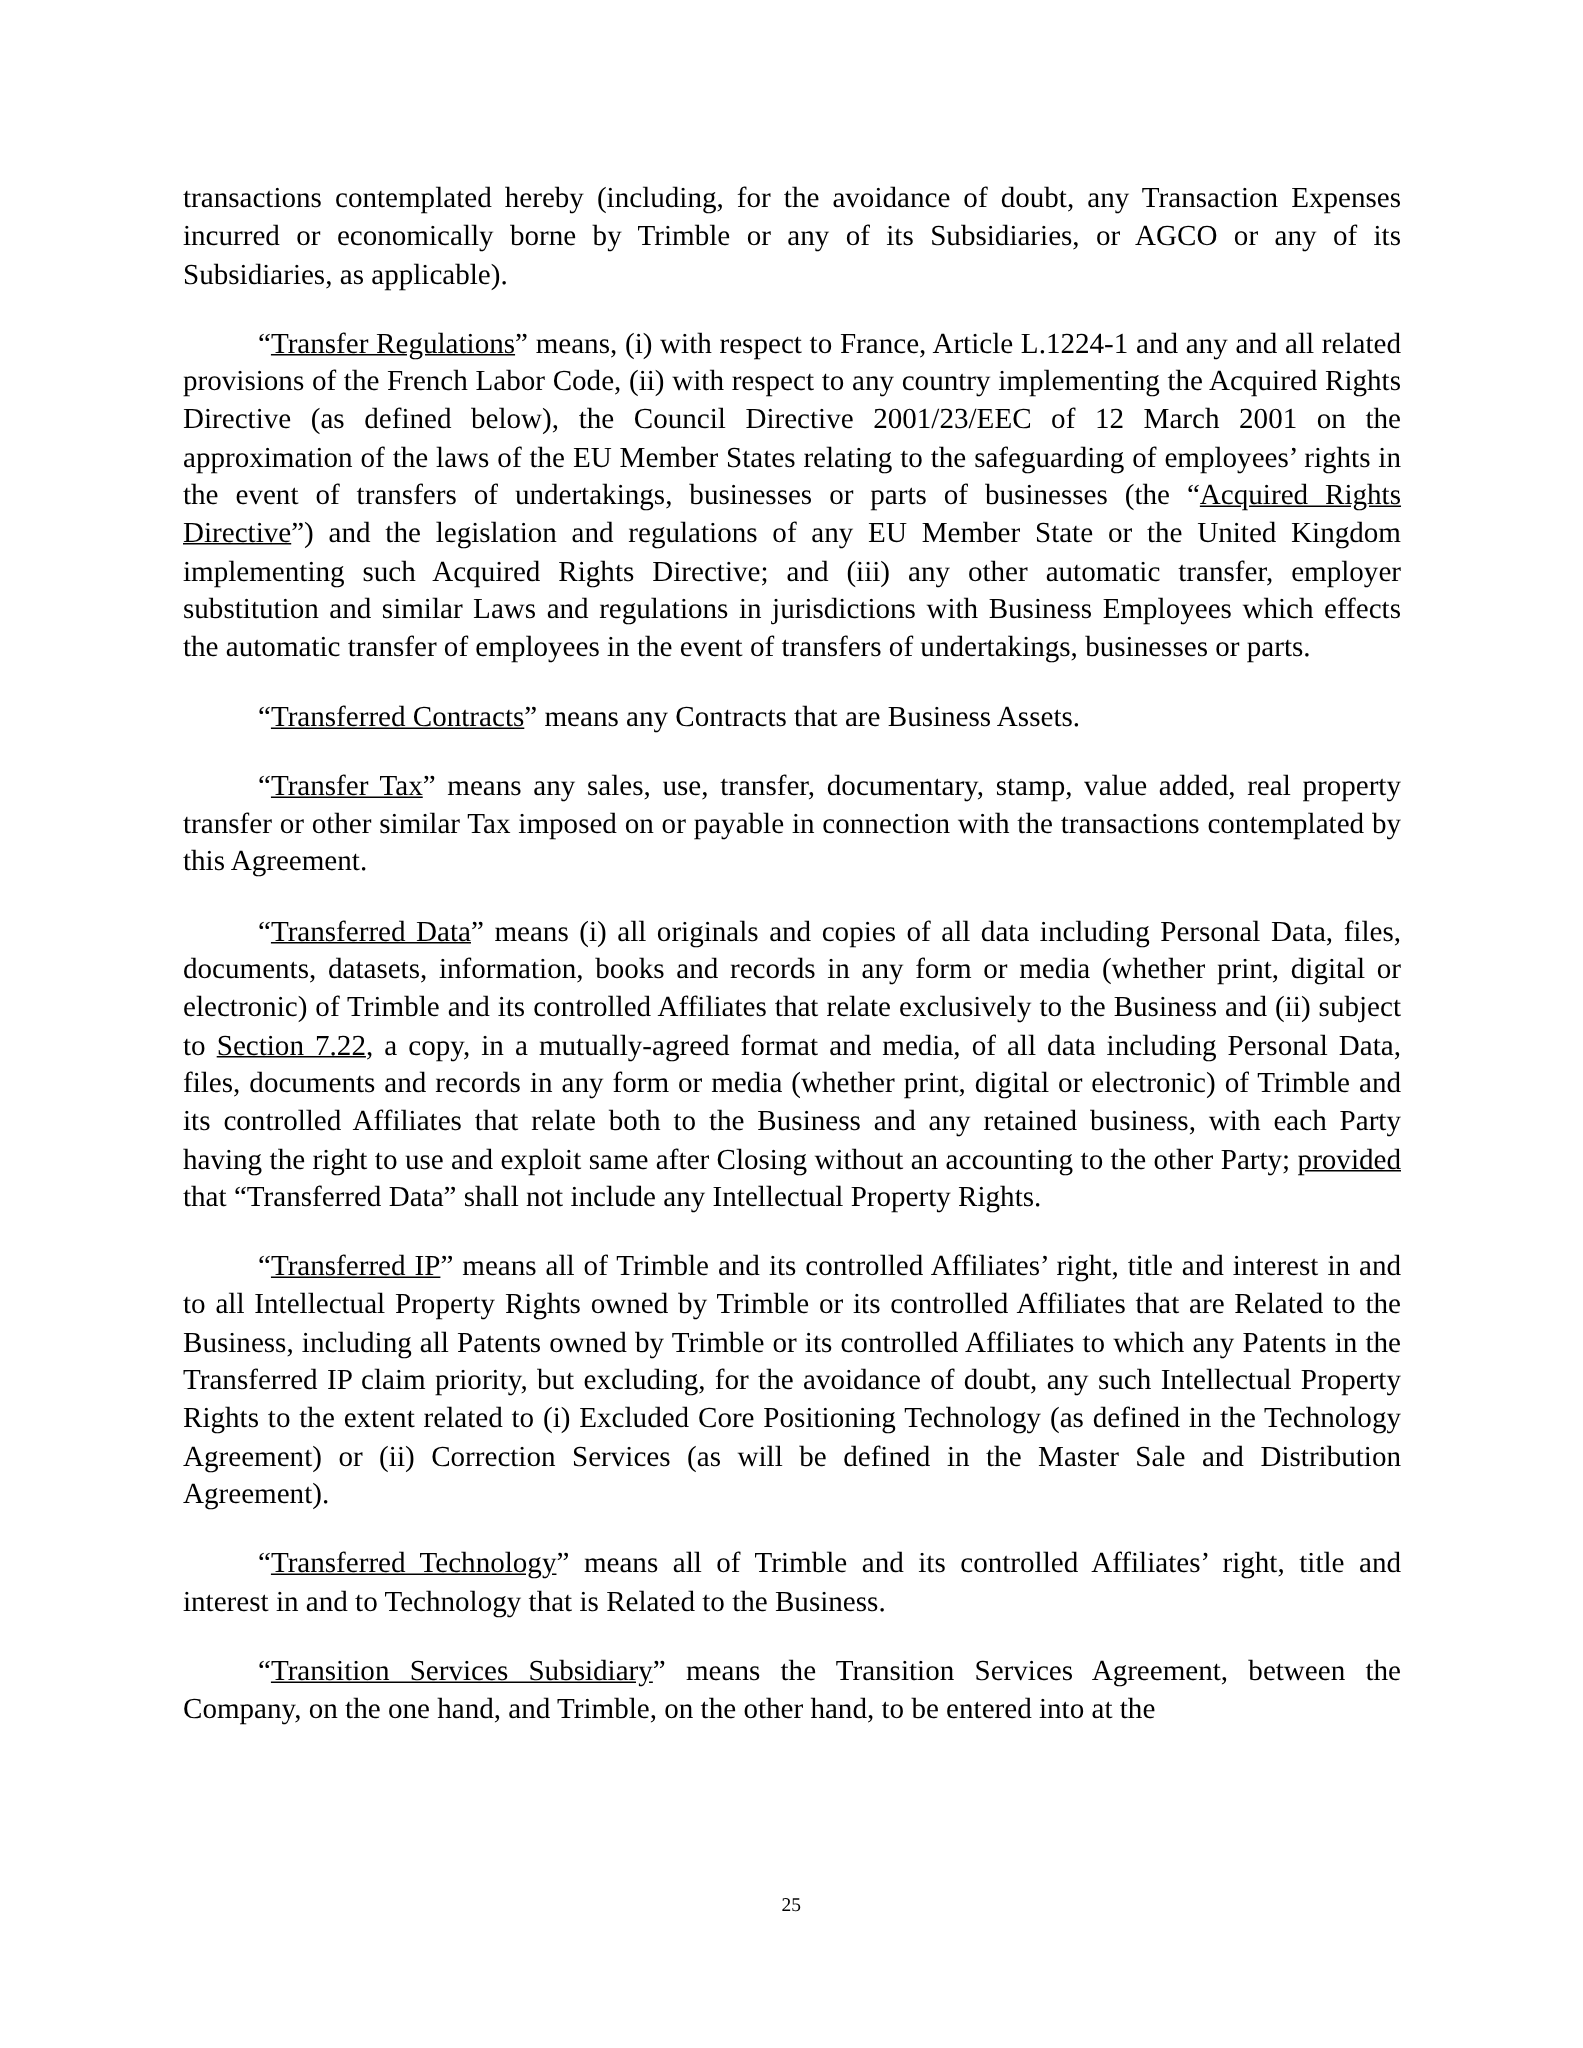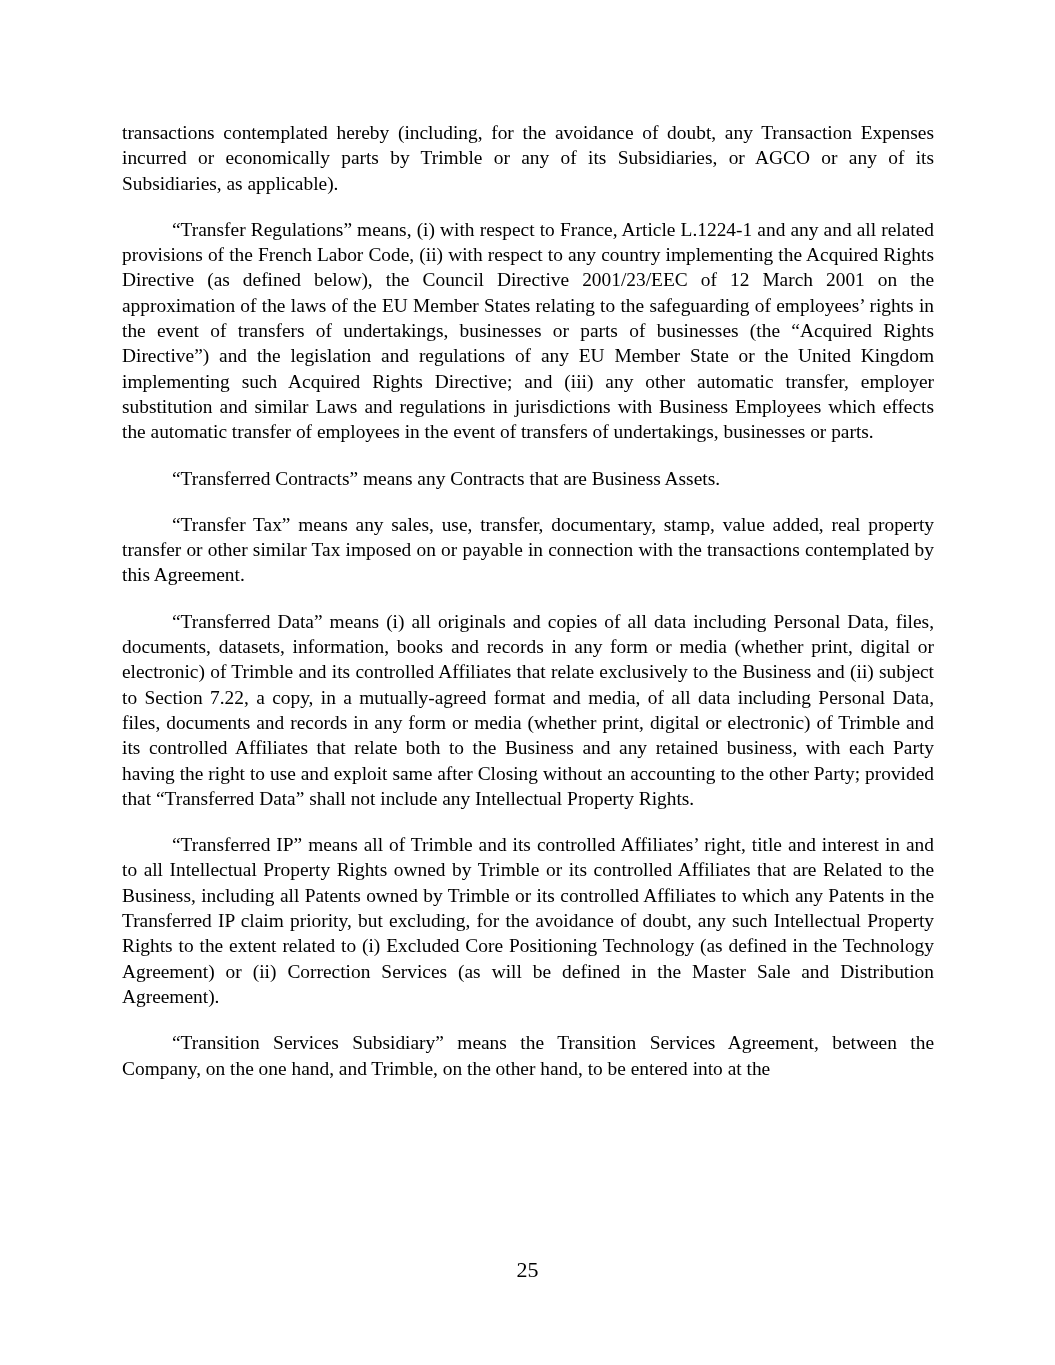--- a/index.html
+++ b/index.html
@@ -27,38 +27,40 @@
     margin: 0 0 21px 0;
     font-size: 19.4px;
     line-height: 25.3px;
     text-align: justify;
     text-justify: inter-word;
   }
   p.indent {
     text-indent: 50px;
   }
   .u {
+    text-decoration: underline;
   }
   .page-number {
     position: absolute;
     left: 0;
     right: 0;
     top: 1258px;
     text-align: center;
-    font-size: 22px;
+    font-size: 13px;
     line-height: 24px;
   }
 </style>
 </head>
 <body>
 
 <div class="page">
   <div class="doc-body" id="doc-body">
-      <p class="para">transactions contemplated hereby (including, for the avoidance of doubt, any Transaction Expenses incurred or economically parts by Trimble or any of its Subsidiaries, or AGCO or any of its Subsidiaries, as applicable).</p>
+      <p class="para">transactions contemplated hereby (including, for the avoidance of doubt, any Transaction Expenses incurred or economically borne by Trimble or any of its Subsidiaries, or AGCO or any of its Subsidiaries, as applicable).</p>
       <p class="para indent">“<span class="u">Transfer Regulations</span>” means, (i) with respect to France, Article L.1224-1 and any and all related provisions of the French Labor Code, (ii) with respect to any country implementing the Acquired Rights Directive (as defined below), the Council Directive 2001/23/EEC of 12 March 2001 on the approximation of the laws of the EU Member States relating to the safeguarding of employees’ rights in the event of transfers of undertakings, businesses or parts of businesses (the “<span class="u">Acquired Rights Directive</span>”) and the legislation and regulations of any EU Member State or the United Kingdom implementing such Acquired Rights Directive; and (iii) any other automatic transfer, employer substitution and similar Laws and regulations in jurisdictions with Business Employees which effects the automatic transfer of employees in the event of transfers of undertakings, businesses or parts.</p>
       <p class="para indent">“<span class="u">Transferred Contracts</span>” means any Contracts that are Business Assets.</p>
       <p class="para indent">“<span class="u">Transfer Tax</span>” means any sales, use, transfer, documentary, stamp, value added, real property transfer or other similar Tax imposed on or payable in connection with the transactions contemplated by this Agreement.</p>
       <p class="para indent">“<span class="u">Transferred Data</span>” means (i) all originals and copies of all data including Personal Data, files, documents, datasets, information, books and records in any form or media (whether print, digital or electronic) of Trimble and its controlled Affiliates that relate exclusively to the Business and (ii) subject to <span class="u">Section 7.22</span>, a copy, in a mutually-agreed format and media, of all data including Personal Data, files, documents and records in any form or media (whether print, digital or electronic) of Trimble and its controlled Affiliates that relate both to the Business and any retained business, with each Party having the right to use and exploit same after Closing without an accounting to the other Party; <span class="u">provided</span> that “Transferred Data” shall not include any Intellectual Property Rights.</p>
       <p class="para indent">“<span class="u">Transferred IP</span>” means all of Trimble and its controlled Affiliates’ right, title and interest in and to all Intellectual Property Rights owned by Trimble or its controlled Affiliates that are Related to the Business, including all Patents owned by Trimble or its controlled Affiliates to which any Patents in the Transferred IP claim priority, but excluding, for the avoidance of doubt, any such Intellectual Property Rights to the extent related to (i) Excluded Core Positioning Technology (as defined in the Technology Agreement) or (ii) Correction Services (as will be defined in the Master Sale and Distribution Agreement).</p>
+      <p class="para indent">“<span class="u">Transferred Technology</span>” means all of Trimble and its controlled Affiliates’ right, title and interest in and to Technology that is Related to the Business.</p>
       <p class="para indent">“<span class="u">Transition Services Subsidiary</span>” means the Transition Services Agreement, between the Company, on the one hand, and Trimble, on the other hand, to be entered into at the</p>
     </div>
   <div class="page-number">25</div>
 </div>
 
 </body></html>

